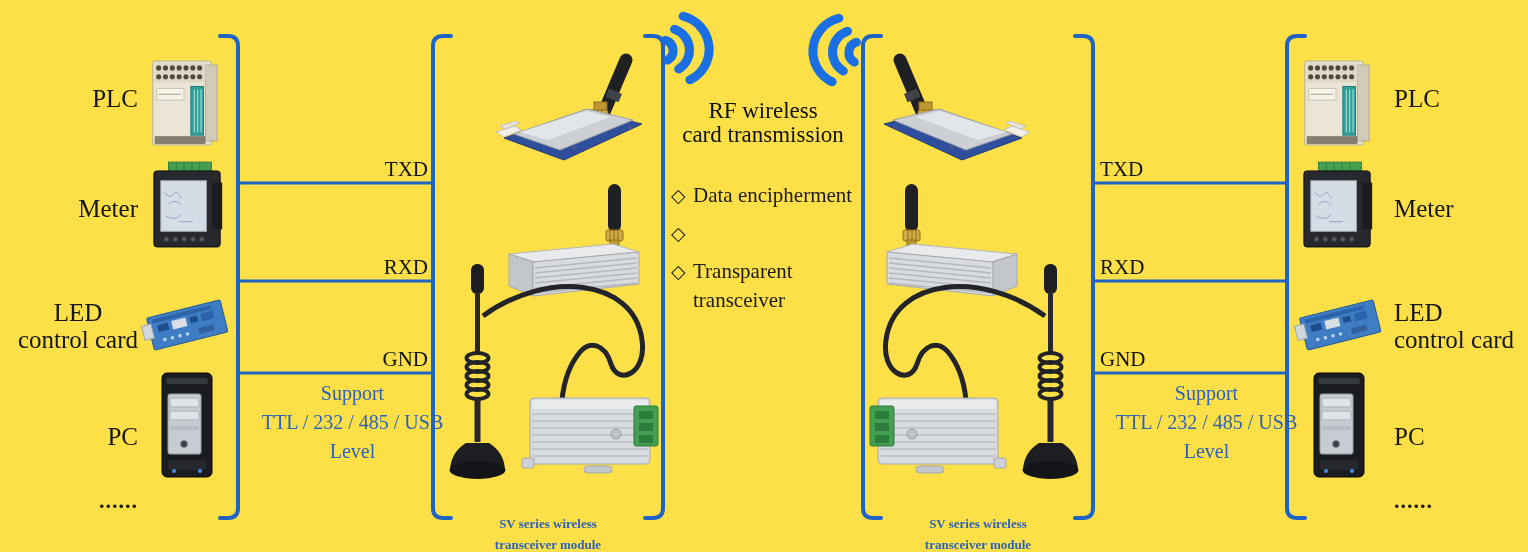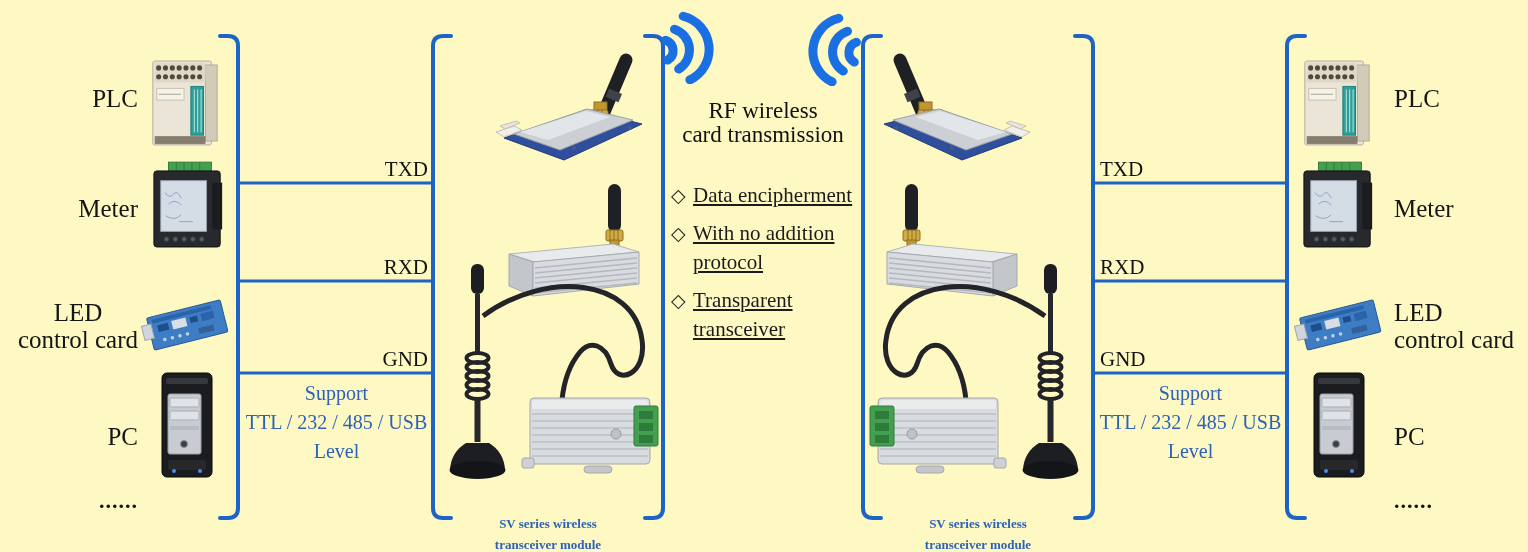--- a/index.html
+++ b/index.html
@@ -3,43 +3,43 @@
 <meta charset="utf-8">
 <style>
   :root{
     --accent-blue:#1e63c6;
     --icon-blue:#1a6fe2;
     --text-blue:#2d62b8;
     --signal-black:#121212;
   }
   html,body{margin:0;padding:0;background:#ffffff;}
   .canvas{
-    position:relative;width:1528px;height:552px;background:#fef9c3;
+    position:relative;width:1528px;height:552px;background:#fde047;
     font-family:"Liberation Serif", serif;color:#151515;overflow:hidden;
   }
   .abs{position:absolute;}
   svg{display:block;}
   .wires{position:absolute;left:0;top:0;pointer-events:none;}
   .wire{stroke:var(--accent-blue);stroke-width:4;fill:none;stroke-linecap:round;stroke-linejoin:round;}
   .sigline{stroke:var(--accent-blue);stroke-width:3;fill:none;}
   .rfwave{stroke:var(--icon-blue);stroke-width:9;fill:none;stroke-linecap:round;}
   .device-label{font-size:25px;color:#151515;line-height:27px;}
   .align-r{text-align:right;}
   .align-l{text-align:left;}
   .two-line{display:inline-block;text-align:center;}
   .two-line.left{text-align:left;}
   .dots{letter-spacing:1px;font-weight:bold;font-size:22px;}
   .signal-label{font-size:21px;font-weight:normal;color:var(--signal-black);}
-  .support{font-size:20px;line-height:29px;text-align:center;color:var(--text-blue);}
+  .support{font-size:20px;line-height:29px;text-align:center;color:var(--text-blue);padding-left:16px;}
   .sv-label{font-size:13px;font-weight:bold;line-height:21px;text-align:center;color:var(--text-blue);margin-top:16px;}
   .title{font-size:23px;line-height:24px;text-align:center;color:#111;}
   .features{font-size:21px;color:#1b1b1b;}
   .feature{display:flex;margin-bottom:9px;}
   .diamond{width:22px;font-family:"DejaVu Sans",sans-serif;font-size:19px;line-height:29px;color:#222;flex:none;}
-  .ftext{line-height:29px;text-decoration:underline;}
+  .ftext{line-height:29px;}
   .mirror{transform:scaleX(-1);}
 </style>
 </head>
 <body>
 
 <div class="canvas">
 
   <svg class="wires" width="1528" height="552" viewBox="0 0 1528 552">
     <path class="wire" d="M 220 36 H 228 Q 238 36 238 46 V 508 Q 238 518 228 518 H 220"></path>
     <path class="wire" d="M 451 36 H 443 Q 433 36 433 46 V 508 Q 433 518 443 518 H 451"></path>
@@ -244,24 +244,20 @@
   <div class="abs features" style="left:671px;width:200px;top:181px;">
     <div class="feature">
       <span class="diamond">◇</span>
       <span class="ftext">
           <span style="display:block">Data encipherment</span>
           <span style="display:block"></span>
         </span>
     </div>
     <div class="feature">
       <span class="diamond">◇</span>
-      <span class="ftext">
-          <span style="display:block">With no addition</span>
-          <span style="display:block">protocol</span>
-        </span>
     </div>
     <div class="feature">
       <span class="diamond">◇</span>
       <span class="ftext">
           <span style="display:block">Transparent</span>
           <span style="display:block">transceiver</span>
         </span>
     </div>
   </div>
 

